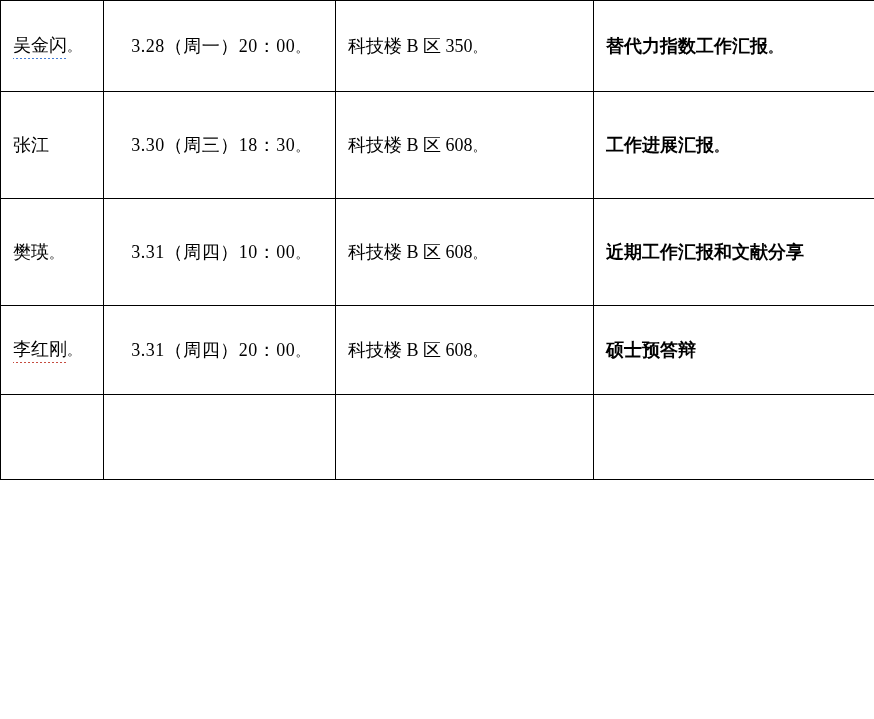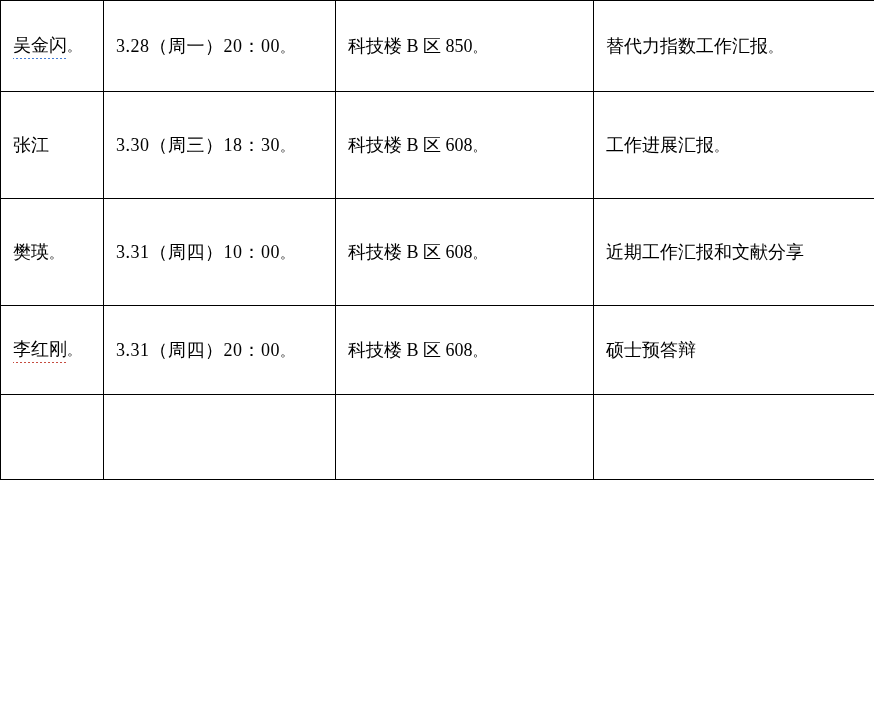--- a/index.html
+++ b/index.html
@@ -35,23 +35,23 @@
     font-family: "Liberation Serif", serif;
     word-break: break-all;
   }
   
   col.c-name  { width: 103px; }
   col.c-time  { width: 232px; }
   col.c-place { width: 258px; }
   col.c-topic { width: 281px; }
 
   td.name  { text-align: left; }
-  td.time  { letter-spacing: 0.5px; }
+  td.time  { text-align: center; letter-spacing: 0.5px; }
   td.place { text-align: left; }
-  td.topic { text-align: left; font-weight: normal; font-size: 17px; }
+  td.topic { text-align: left; font-weight: bold; font-size: 17px; }
 
   
   tr.r0 td { height: 78px; }
   tr.r1 td { height: 94px; }
   tr.r2 td { height: 94px; }
   tr.r3 td { height: 94px; }
   tr.r4 td { height: 94px; }
   tr.r5 td { height: 94px; }
   tr.r6 td { height: 76px; }
   tr.r7 td { height: 72px; }
@@ -98,21 +98,21 @@
     <tbody>
 
       <tr class="r0">
         <td class="name">
           <span class="wavy blue">吴金闪</span><span class="mark">。</span>
         </td>
         <td class="time">
           <span>3.28（周一）20：00</span><span class="mark">。</span>
         </td>
         <td class="place">
-          <span>科技楼 B 区 850</span><span class="mark">。</span>
+          <span>科技楼 B 区 350</span><span class="mark">。</span>
         </td>
         <td class="topic">
           <span>替代力指数工作汇报</span><span class="mark">。</span>
         </td>
       </tr>
 
 
 
 
       <tr class="r4">

